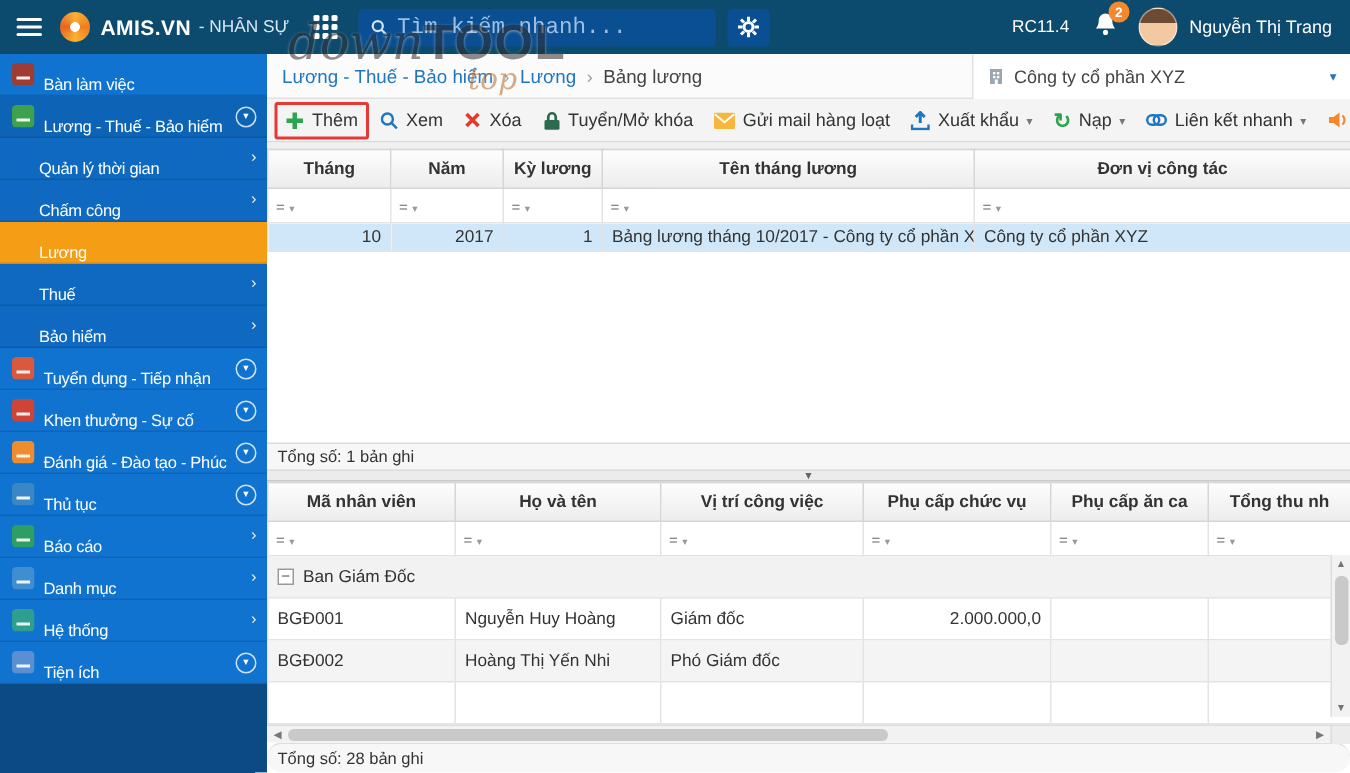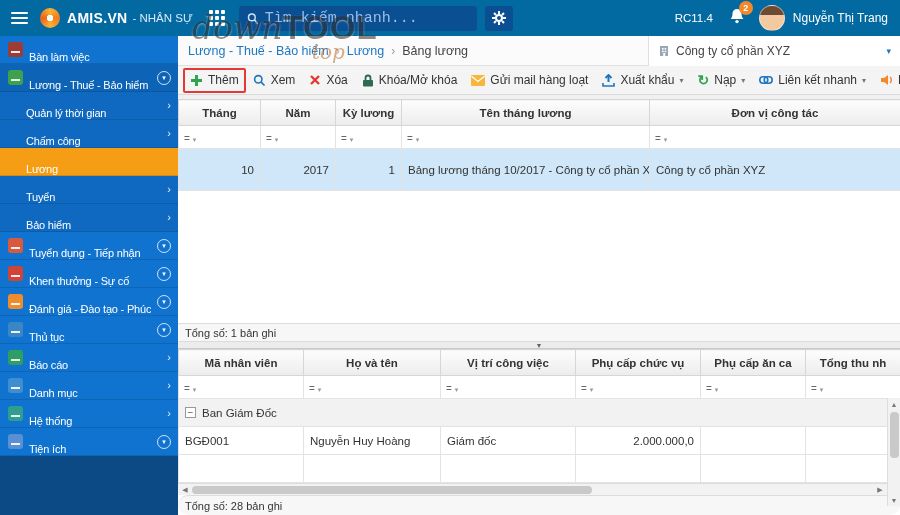--- a/index.html
+++ b/index.html
@@ -1,20 +1,20 @@
 <!DOCTYPE html>
 <html><head>
 <meta charset="utf-8">
 <style>
   * { margin:0; padding:0; box-sizing:border-box; }
   body { width:900px; height:515px; overflow:hidden; font-family:"Liberation Sans", sans-serif; color:#333; background:#fff; }
   .app { width:900px; height:515px; display:flex; flex-direction:column; position:relative; }
 
   
-  .topbar { height:36px; flex:0 0 36px; background:#0369a1; display:flex; align-items:center; color:#fff;justify-content:flex-end; }
+  .topbar { height:36px; flex:0 0 36px; background:#0c4a6e; display:flex; align-items:center; color:#fff;justify-content:flex-end; }
   .hamb { width:38px; height:36px; display:flex; flex-direction:column; justify-content:center; align-items:center; gap:3px; cursor:pointer; }
   .hamb i { width:17px; height:2px; background:#fff; border-radius:1px; }
   .mark { width:20px; height:20px; border-radius:50%; margin:0 7px 0 2px;
           background: radial-gradient(circle at center, #fff 0 3px, rgba(0,0,0,0) 3.5px),
                       conic-gradient(#f9b233,#ef7d22,#f9b233,#e8641f,#f9b233); }
   .brand { font-size:14px; font-weight:bold; letter-spacing:.3px; }
   .module { font-size:11.5px; color:#d9e8fa; margin-left:5px; }
   .apps { display:grid; grid-template-columns:repeat(3,4px); grid-gap:2px; margin:0 14px 0 16px; cursor:pointer; }
   .apps i { width:4px; height:4px; background:#fff; border-radius:1px; }
   .search { width:238px; height:25px; background:#0b4f93; border-radius:3px; display:flex; align-items:center; padding:0 8px; gap:6px; }
@@ -67,21 +67,21 @@
   .refresh-glyph { color:#2da44e; font-weight:bold; font-size:14px; line-height:1; }
 
   .gap { height:4px; flex:0 0 4px; background:#f0f0f0; }
 
   table.grid { width:722px; border-collapse:collapse; table-layout:fixed; }
   table.grid th { background:linear-gradient(#fdfdfd,#ececec); border:1px solid #d6d6d6; height:26px; font-size:11.5px; font-weight:bold; color:#333; padding:0 4px; white-space:nowrap; overflow:hidden; cursor:pointer; }
   tr.filter-row td { height:23px; border:1px solid #e3e3e3; background:#fff; padding:2px 5px; cursor:text; }
   .fwidget { display:inline-flex; align-items:center; gap:3px; }
   .fop { color:#666; font-size:10px; line-height:1; }
   .fcaret { color:#999; font-size:7px; line-height:1; }
-  table.grid tbody td { height:42px; border:1px solid #e3e3e3; font-size:11.5px; color:#333; padding:0 6px; white-space:nowrap; overflow:hidden; }
+  table.grid tbody td { height:19px; border:1px solid #e3e3e3; font-size:11.5px; color:#333; padding:0 6px; white-space:nowrap; overflow:hidden; }
   tr.selected td { background:#cfe7f8; }
   td.num { text-align:right; }
   .grid-empty { flex:1; background:#fff; }
   .grid-footer { height:18px; flex:0 0 18px; background:#f7f7f7; border-top:1px solid #ddd; display:flex; align-items:center; padding:0 7px; font-size:11px; color:#333; }
   .grid-footer.lower { height:20px; flex:0 0 20px;border-radius:10px; }
 
   .splitter { height:8px; flex:0 0 8px; background:#ececec; border-top:1px solid #dcdcdc; border-bottom:1px solid #c9c9c9; display:flex; align-items:center; justify-content:center; cursor:row-resize; }
   .splitter span { font-size:7px; color:#666; line-height:1; }
 
   .lower-wrap { position:relative; flex:0 0 auto; }
@@ -185,21 +185,21 @@
         <span class="chev">›</span>
       </div>
       <div class="side-sub">
         <span class="si-label">Chấm công</span>
         <span class="chev">›</span>
       </div>
       <div class="side-sub active">
         <span class="si-label">Lương</span>
       </div>
       <div class="side-sub">
-        <span class="si-label">Tuyển</span>
+        <span class="si-label">Thuế</span>
         <span class="chev">›</span>
       </div>
       <div class="side-sub">
         <span class="si-label">Bảo hiểm</span>
         <span class="chev">›</span>
       </div>
       <div class="side-item">
         <span class="si ic-recruit"></span>
         <span class="si-label">Tuyển dụng - Tiếp nhận</span>
         <span class="circ">▾</span>
@@ -285,21 +285,21 @@
           <svg width="12" height="12" viewBox="0 0 12 12">
               <path d="M2 2 L10 10 M10 2 L2 10" stroke="#e23b2e" stroke-width="2.4"></path>
             </svg>
           <span>Xóa</span>
         </div>
         <div class="tbtn">
           <svg width="12" height="13" viewBox="0 0 12 13">
               <rect x="1" y="6" width="10" height="6.5" rx="1" fill="#2d6a4f"></rect>
               <path d="M3.5 6 V4 a2.5 2.5 0 0 1 5 0 V6" fill="none" stroke="#2d6a4f" stroke-width="1.8"></path>
             </svg>
-          <span>Khóa/Mở khóa</span>
+          <span>Tuyển/Mở khóa</span>
         </div>
         <div class="tbtn">
           <svg width="14" height="11" viewBox="0 0 14 11">
               <rect width="14" height="11" rx="1" fill="#f6b73c"></rect>
               <path d="M0.5 1.2 L7 6.5 L13.5 1.2" fill="none" stroke="#fff" stroke-width="1.3"></path>
             </svg>
           <span>Gửi mail hàng loạt</span>
         </div>
         <div class="tbtn">
           <svg width="13" height="13" viewBox="0 0 13 13">
@@ -449,20 +449,28 @@
               </td>
             </tr>
             <tr>
               <td>BGĐ001</td>
               <td>Nguyễn Huy Hoàng</td>
               <td>Giám đốc</td>
               <td class="num">2.000.000,0</td>
               <td></td>
               <td></td>
             </tr>
+            <tr class="row-alt">
+              <td>BGĐ002</td>
+              <td>Hoàng Thị Yến Nhi</td>
+              <td>Phó Giám đốc</td>
+              <td class="num"></td>
+              <td></td>
+              <td></td>
+            </tr>
             <tr>
               <td></td>
               <td></td>
               <td></td>
               <td></td>
               <td></td>
               <td></td>
             </tr>
           </tbody>
         </table>

